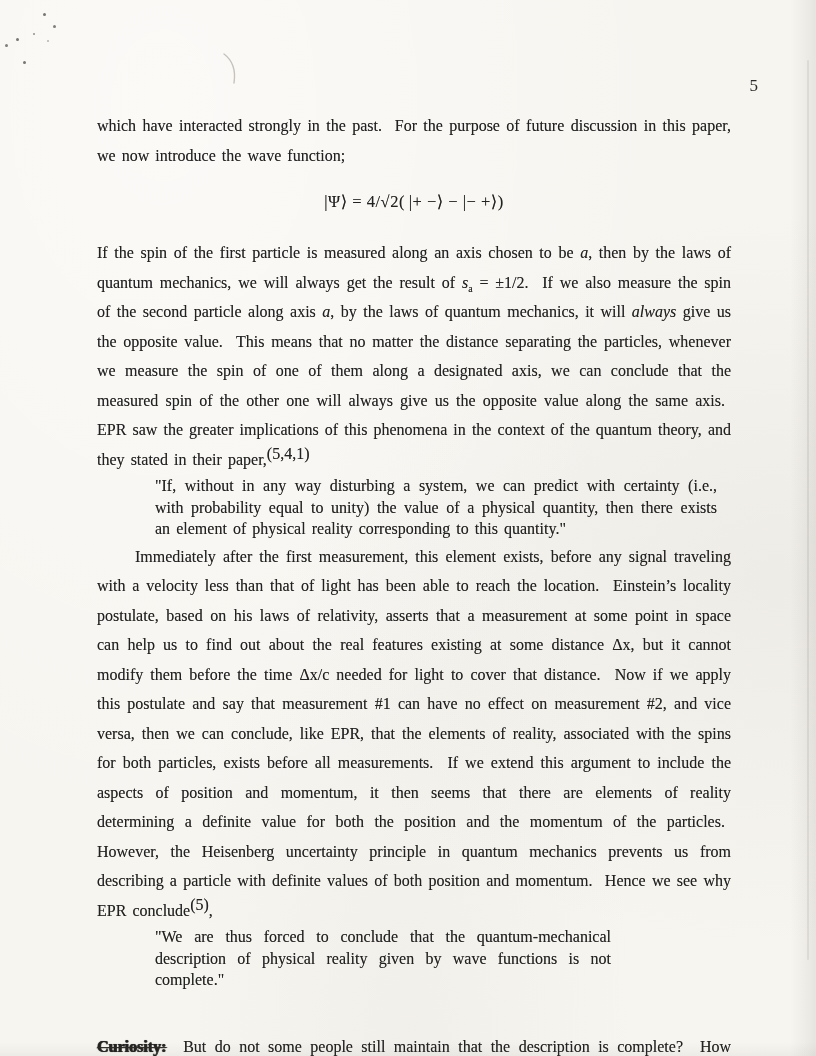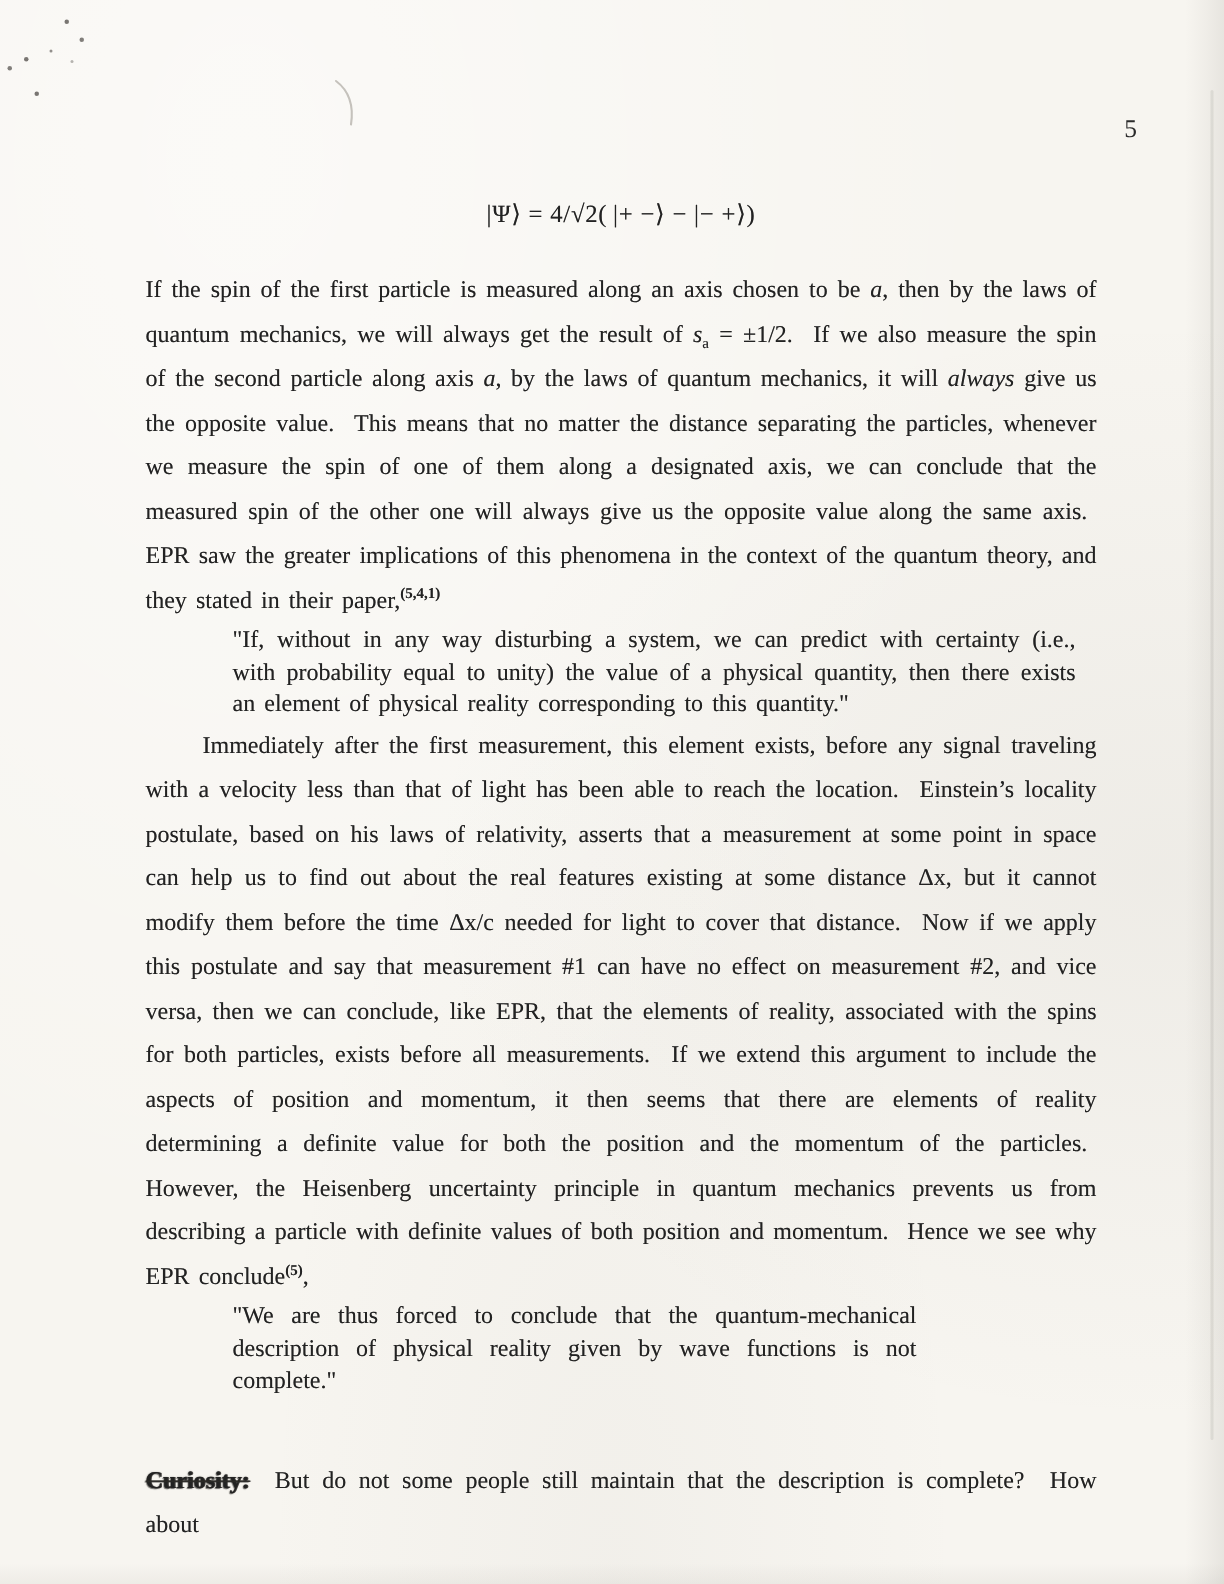--- a/index.html
+++ b/index.html
@@ -76,21 +76,21 @@
     margin: 1px 14px 2px 58px;
     padding: 0;
     font-size: 16px; line-height: 21.5px;
     text-align: justify;
     word-spacing: 0.13em;
     color: #222;
     text-shadow: 0 0 0.4px rgba(30,30,30,0.45);
   }
   blockquote.quote2 { margin-right: 120px; }
   .para.curiosity { margin-top: 41px; }
-  sup { font-size: 10px; vertical-align: super; line-height: 0; font-weight: bold; }
+  sup { font-size: 16px; vertical-align: super; line-height: 0; }
   sub { font-size: 10px; vertical-align: sub; line-height: 0; }
   i { font-style: italic; }
   b.smudge {
     font-weight: bold;
     text-shadow: 0.7px 0 0 rgba(40,38,35,0.85), -0.5px 0.4px 0.6px rgba(40,38,35,0.6), 0 0 1px rgba(40,38,35,0.5);
     text-decoration: line-through;
     text-decoration-color: rgba(50,48,44,0.35);
     text-decoration-thickness: 1px;
   }
 </style>
@@ -108,20 +108,21 @@
   <span class="speck s7"></span>
 
   <svg class="pencil-mark" width="22" height="34" viewBox="0 0 22 34">
     <path d="M3,2 C11,8 15,18 13,31" stroke="#9a968e" stroke-width="1.4" fill="none" stroke-linecap="round"></path>
   </svg>
 
   <div class="page-number">5</div>
 
   <div class="content">
 
+    <p class="para">which have interacted strongly in the past.&nbsp; For the purpose of future discussion in this paper, we now introduce the wave function;</p>
 
     <div class="equation">|Ψ⟩ = 4/√2( |+ −⟩ − |− +⟩)</div>
 
     <p class="para">If the spin of the first particle is measured along an axis chosen to be <i>a</i>, then by the laws of quantum mechanics, we will always get the result of <i>s</i><sub>a</sub> = ±1/2.&nbsp; If we also measure the spin of the second particle along axis <i>a</i>, by the laws of quantum mechanics, it will <i>always</i> give us the opposite value.&nbsp; This means that no matter the distance separating the particles, whenever we measure the spin of one of them along a designated axis, we can conclude that the measured spin of the other one will always give us the opposite value along the same axis.&nbsp; EPR saw the greater implications of this phenomena in the context of the quantum theory, and they stated in their paper,<sup>(5,4,1)</sup></p>
 
     <blockquote class="quote">"If, without in any way disturbing a system, we can predict with certainty (i.e., with probability equal to unity) the value of a physical quantity, then there exists an element of physical reality corresponding to this quantity."</blockquote>
 
     <p class="para indent">Immediately after the first measurement, this element exists, before any signal traveling with a velocity less than that of light has been able to reach the location.&nbsp; Einstein’s locality postulate, based on his laws of relativity, asserts that a measurement at some point in space can help us to find out about the real features existing at some distance Δx, but it cannot modify them before the time Δx/c needed for light to cover that distance.&nbsp; Now if we apply this postulate and say that measurement #1 can have no effect on measurement #2, and vice versa, then we can conclude, like EPR, that the elements of reality, associated with the spins for both particles, exists before all measurements.&nbsp; If we extend this argument to include the aspects of position and momentum, it then seems that there are elements of reality determining a definite value for both the position and the momentum of the particles.&nbsp; However, the Heisenberg uncertainty principle in quantum mechanics prevents us from describing a particle with definite values of both position and momentum.&nbsp; Hence we see why EPR conclude<sup>(5)</sup>,</p>
 
     <blockquote class="quote quote2">"We are thus forced to conclude that the quantum-mechanical description of physical reality given by wave functions is not complete."</blockquote>

